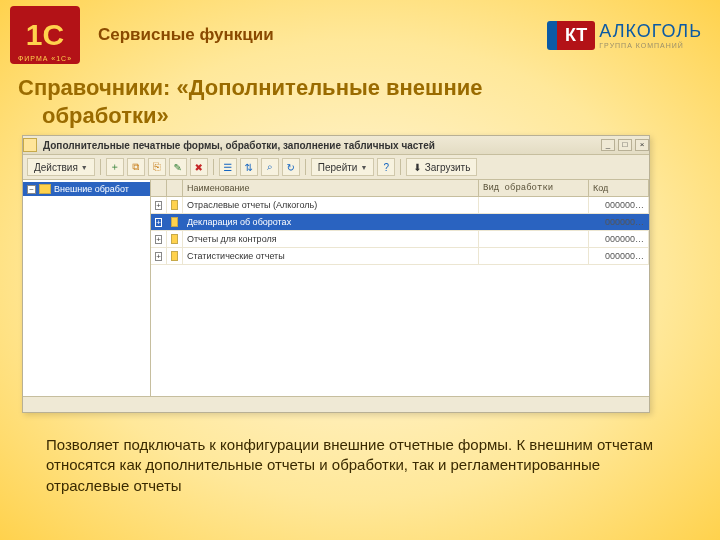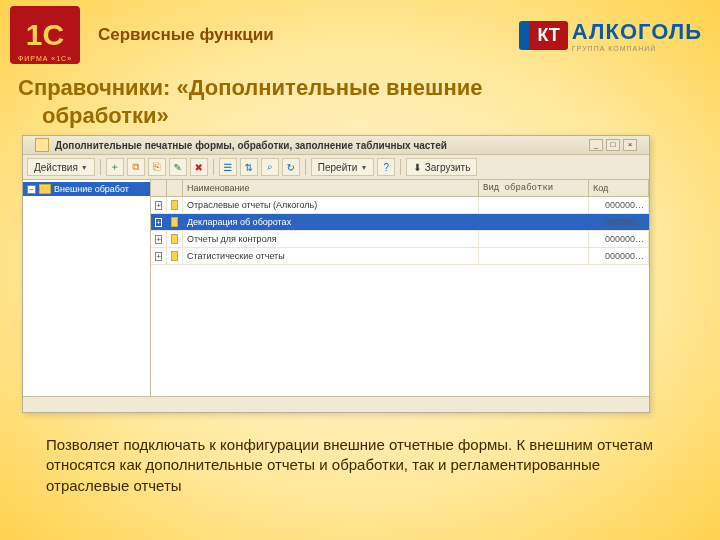--- a/index.html
+++ b/index.html
@@ -35,21 +35,21 @@
   }
   .logo-right {
     display: flex; align-items: center; gap: 4px;
   }
   .logo-right .kt {
     background: #b31217; color: #fff; font-weight: bold;
     padding: 4px 8px; border-radius: 3px; font-size: 18px;
     border-left: 10px solid #0b5aa5;
   }
   .logo-right .alko {
-    color: #0b5aa5; font-size: 22px; font-weight: bold; letter-spacing: 1px;
+    color: #0b5aa5; font-size: 18px; font-weight: normal; letter-spacing: 1px;
   }
   .logo-right .sub2 { color: #9a8f6a; font-size: 7px; letter-spacing: 1px; }
 
   .content { padding: 10px 30px 0 18px; }
   .subheading {
     color: #9a6b00; font-size: 22px; font-weight: bold;
     line-height: 1.25; margin-bottom: 6px;
   }
   .subheading .indent { margin-left: 24px; display: inline-block; }
 
@@ -61,21 +61,21 @@
     margin: 4px 0 0 4px;
     box-shadow: 2px 2px 6px rgba(0,0,0,.15);
     font-size: 10px;
     color: #333;
     display: flex; flex-direction: column;
   }
   .titlebar {
     background: linear-gradient(#efe9d5, #e3dcc3);
     border-bottom: 1px solid #c6be9e;
     display: flex; align-items: center;
-    padding: 2px 12px;
+    padding: 2px 0;
     gap: 6px;
   }
   .titlebar .ticon {
     width: 14px; height: 14px; background: #ffe59a; border: 1px solid #c6a94a;
   }
   .titlebar .ttext { flex: 1; font-weight: bold; font-size: 10px; }
   .winbtns { display: flex; gap: 3px; }
   .winbtn {
     width: 14px; height: 12px; border: 1px solid #b8b095;
     background: #efe9d5; font-size: 8px; text-align: center; line-height: 10px;

